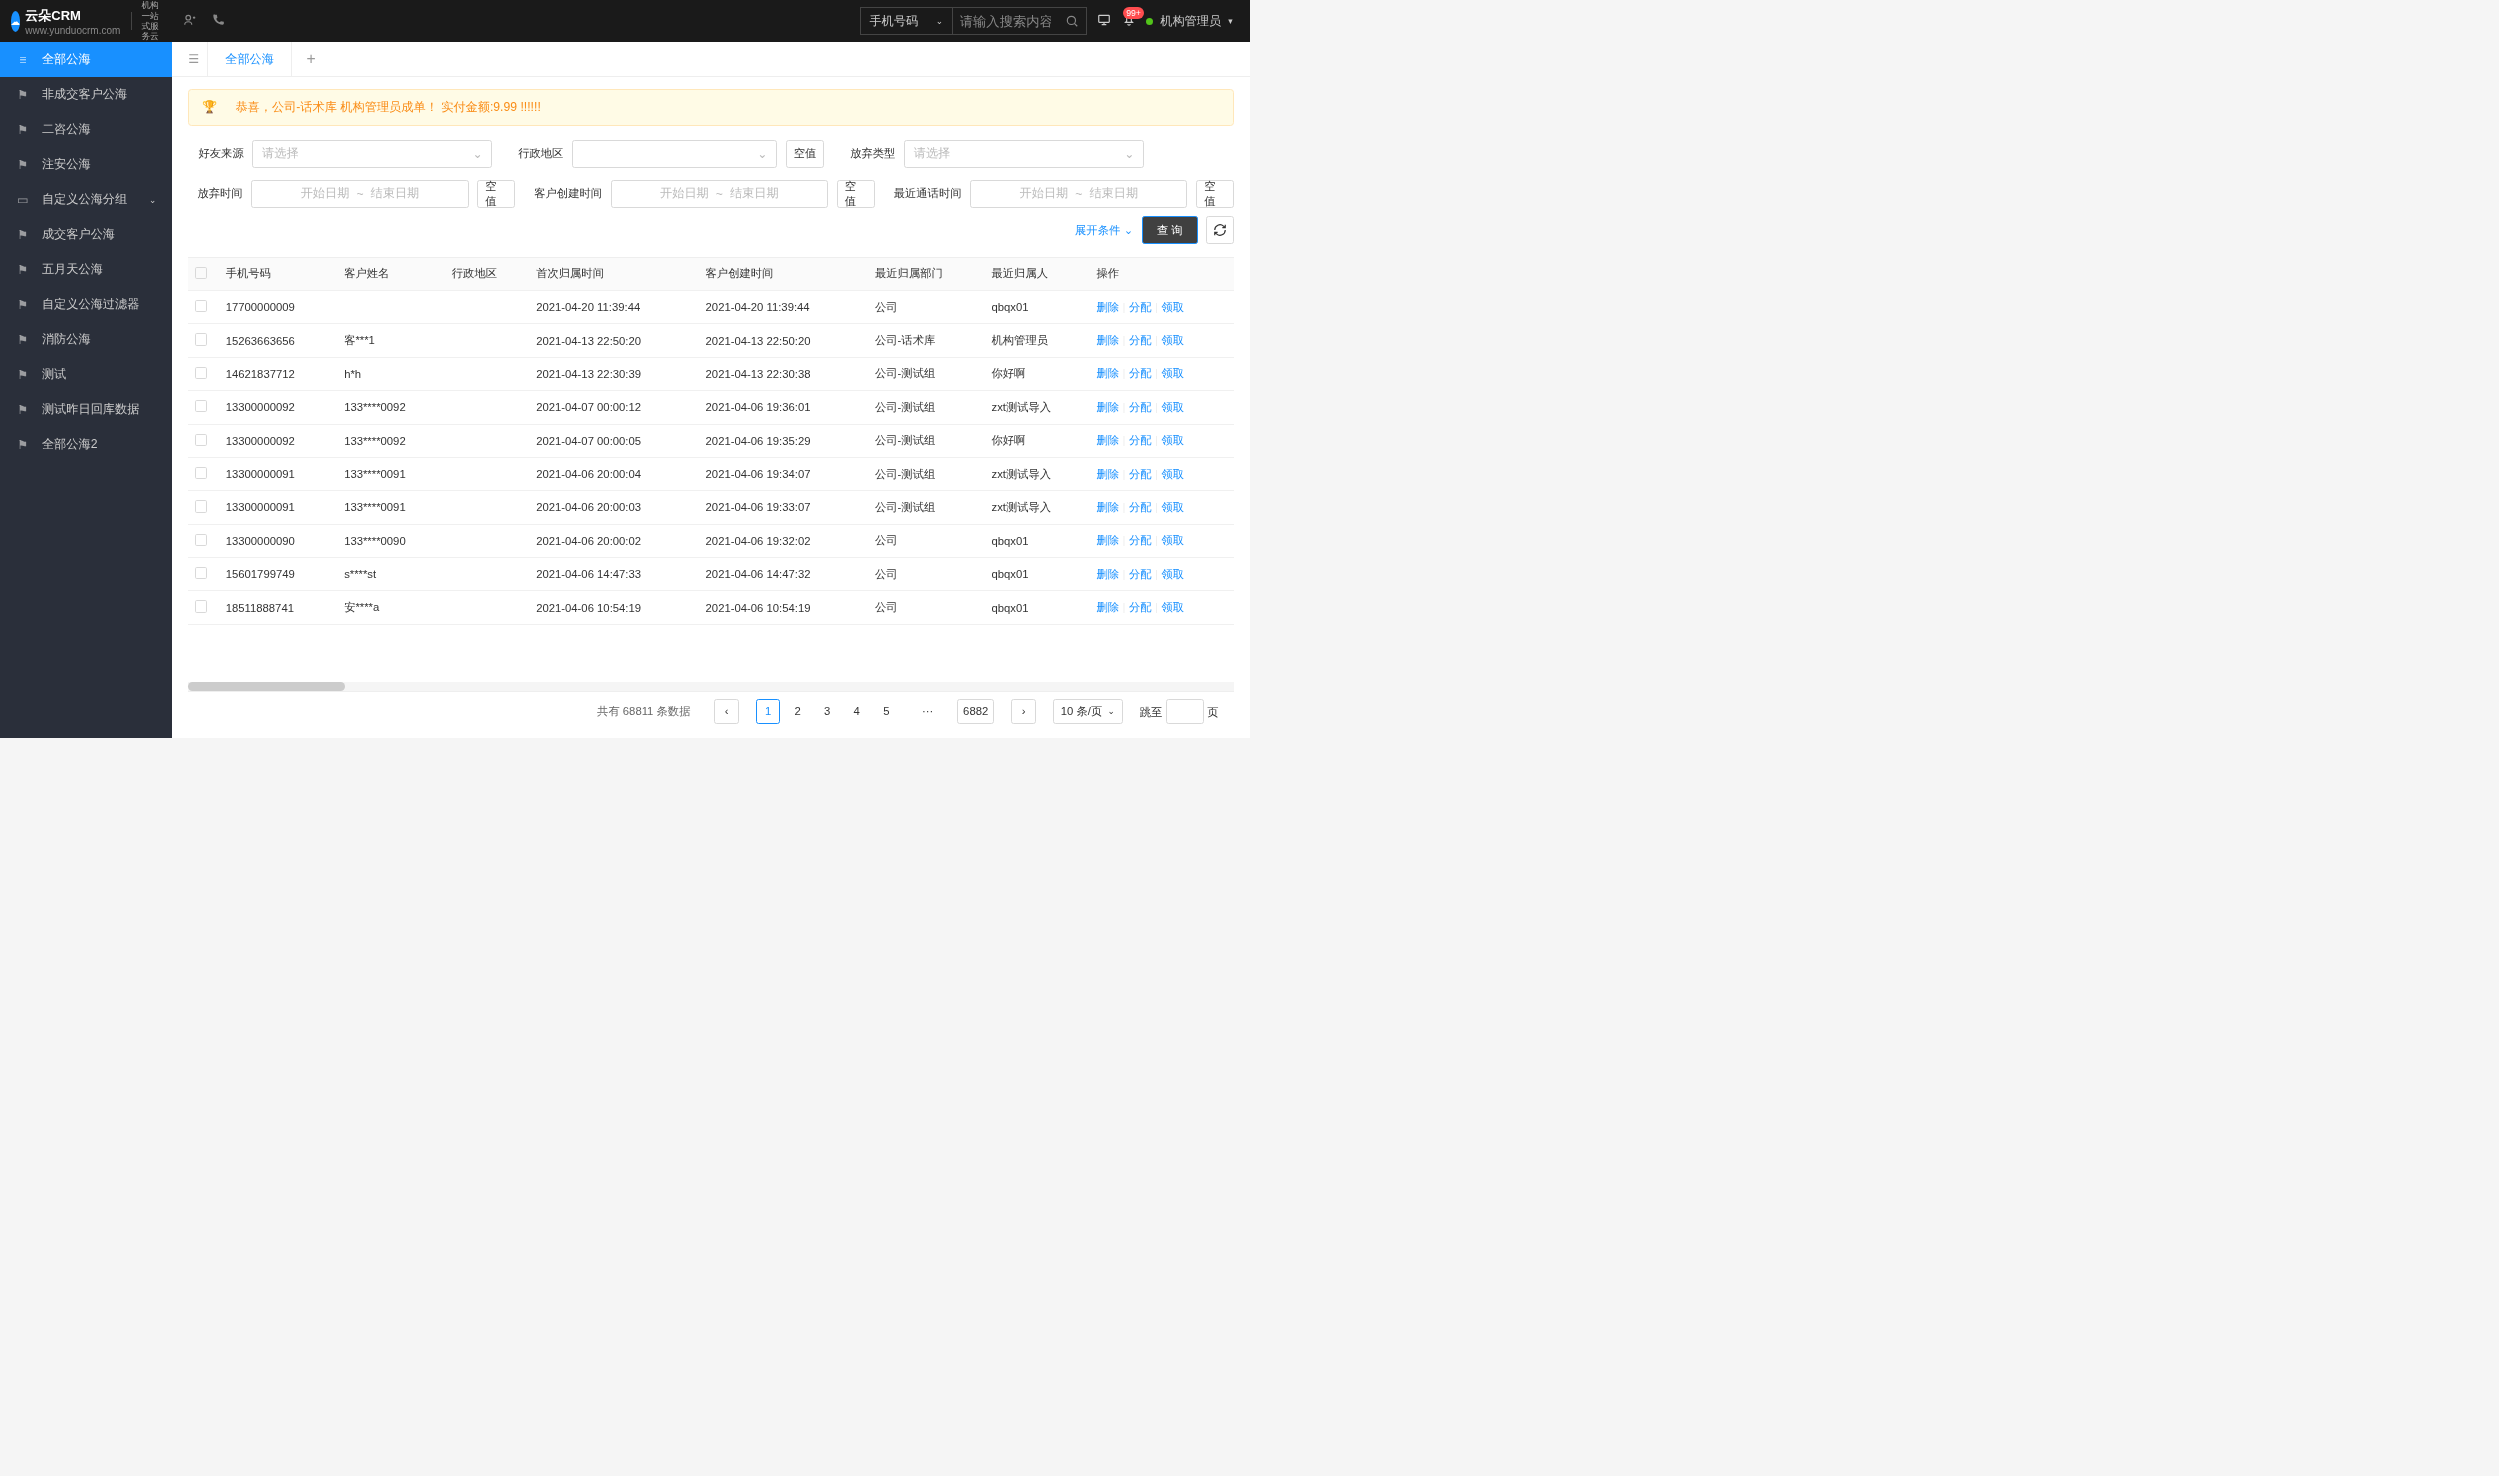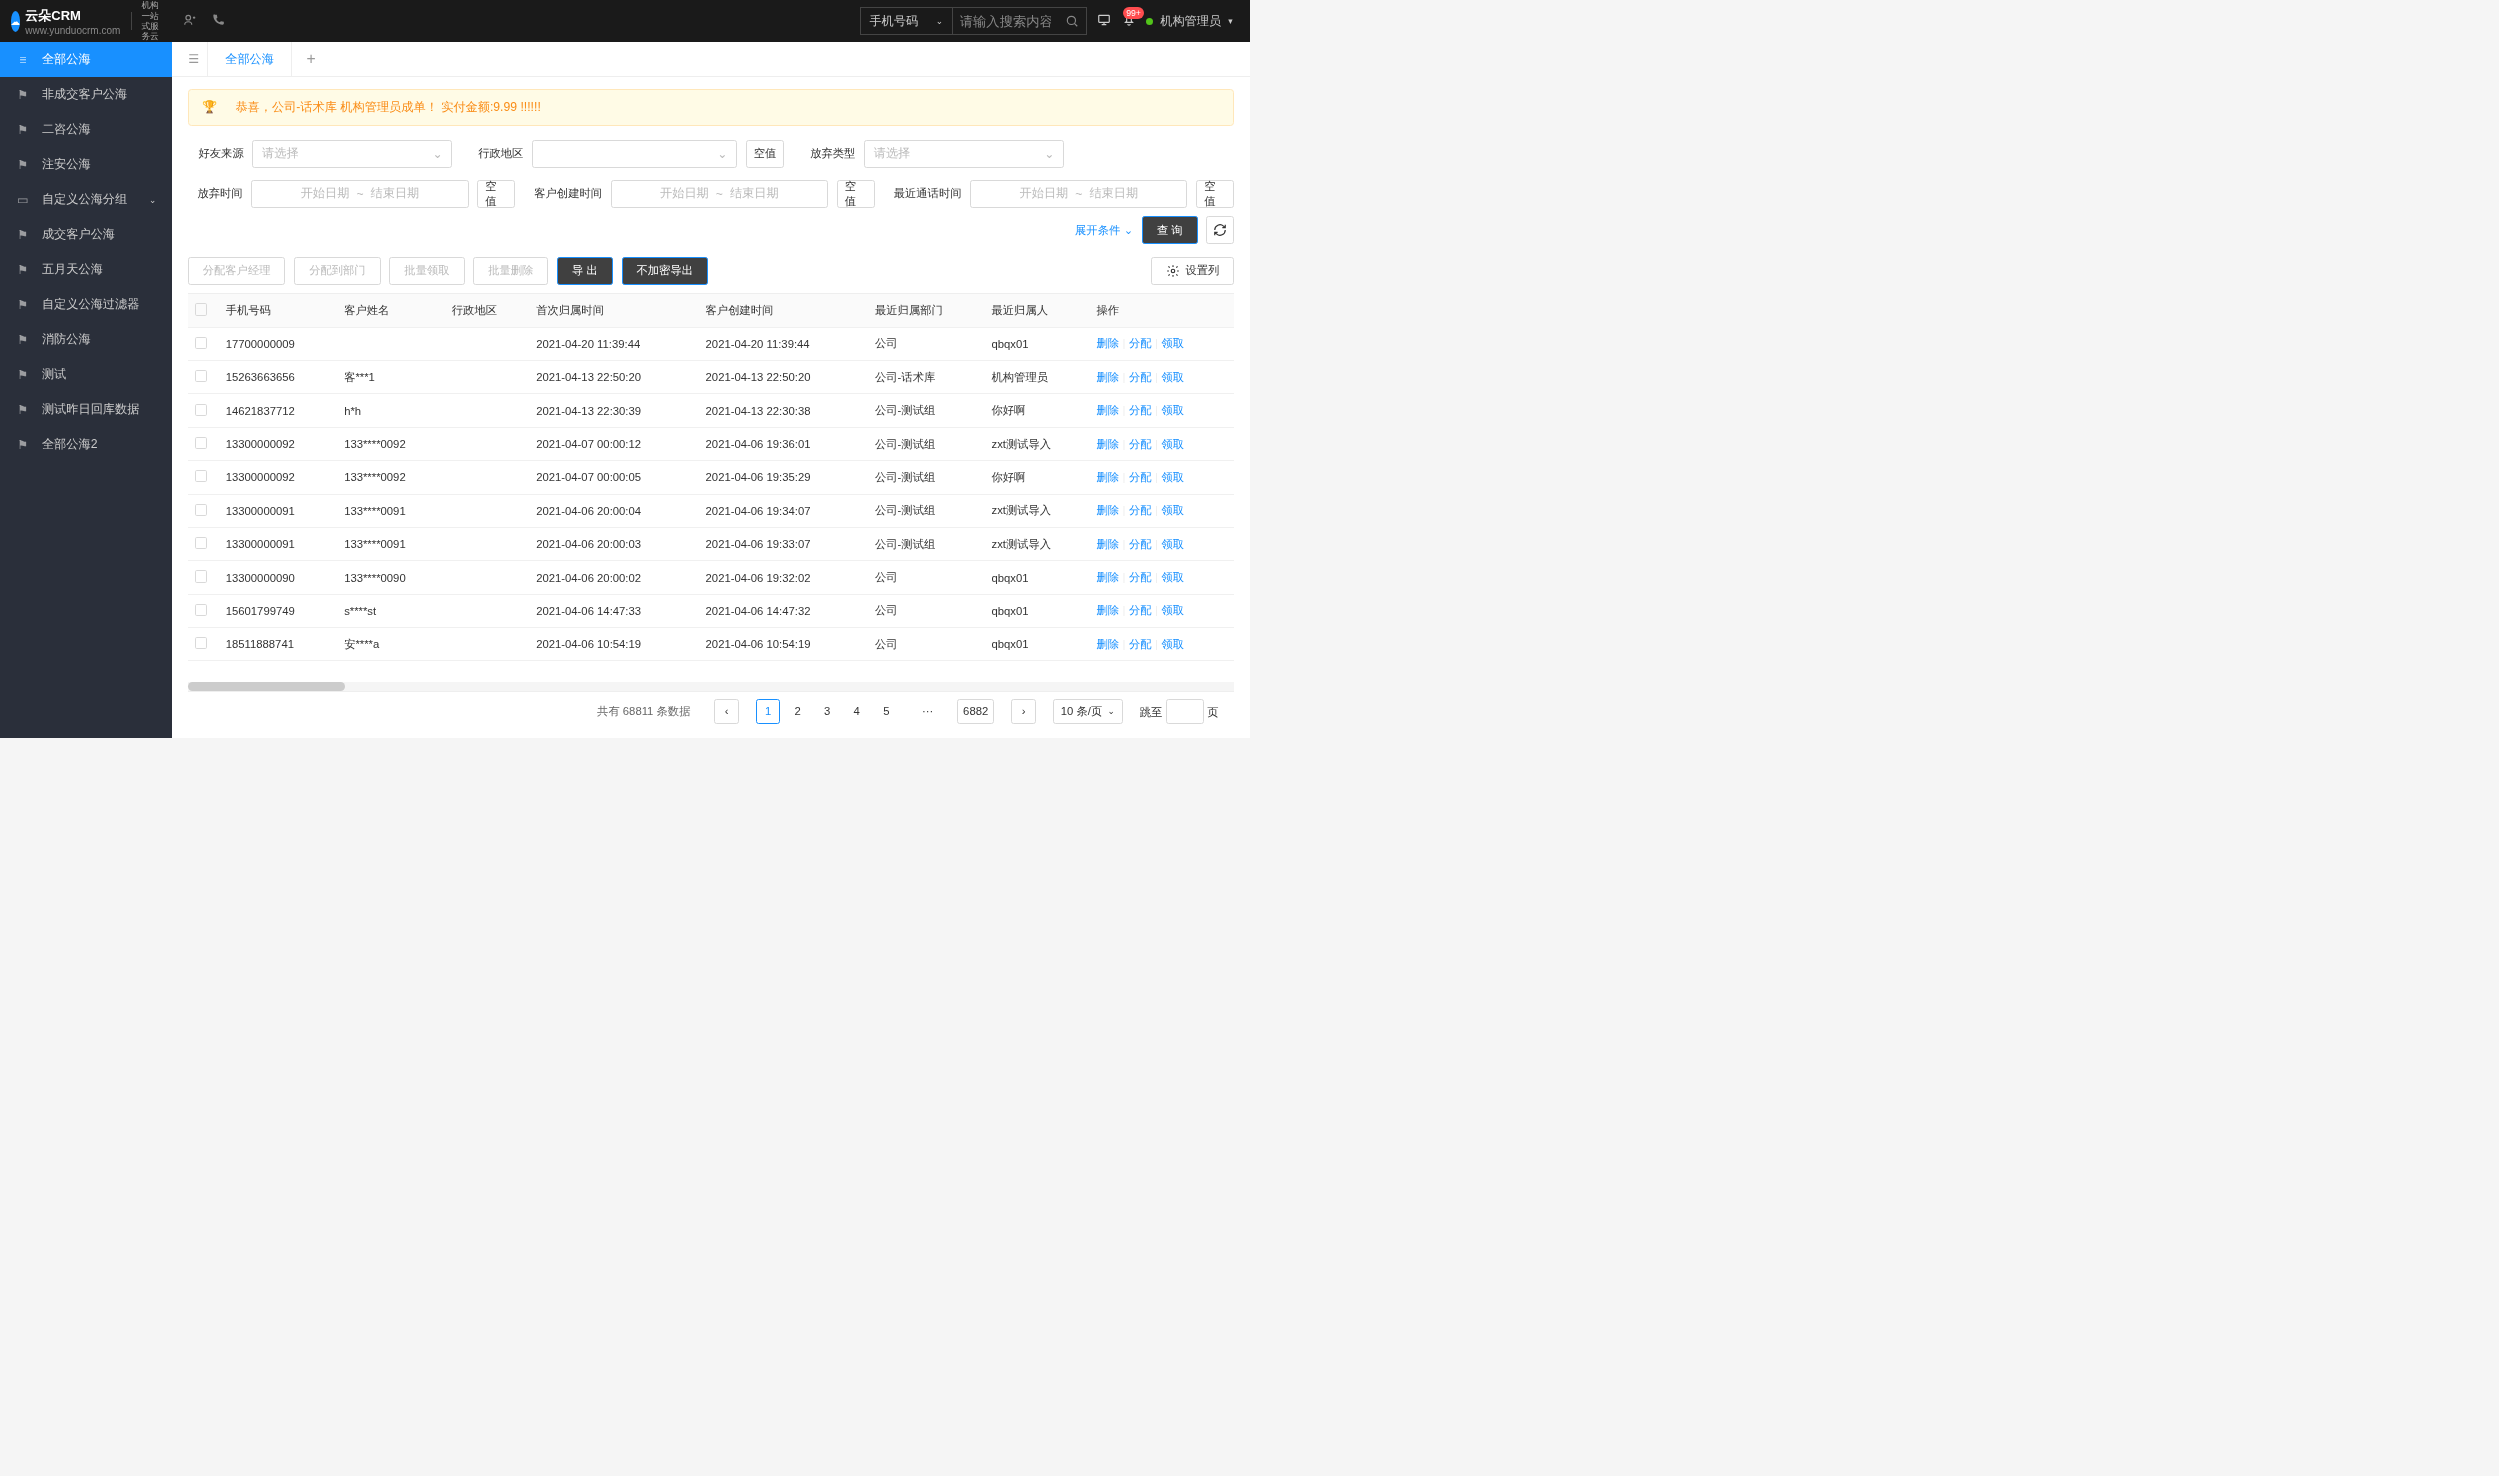--- a/index.html
+++ b/index.html
@@ -38,21 +38,21 @@
 .tab-add { padding: 0 14px; color: #999; cursor: pointer; font-size: 15.7px; }
 .content { flex: 1; padding: 12.2px 15.7px 7px; overflow-y: auto; display: flex; flex-direction: column; }
 .banner { border: 0.9px solid #ffe7ba; background: #fffbe6; padding: 8.7px 14px; display: flex; align-items: center; gap: 17.5px; color: #fa8c16; border-radius: 3.5px; margin-bottom: 14px; }
 .trophy { color: #faad14; }
 .filters { display: flex; flex-direction: column; gap: 12.2px; margin-bottom: 8.7px; }
 .filter-row { display: flex; gap: 15px; }
 .filter-item { display: flex; align-items: center; gap: 8.7px; }
 .filter-label { width: 56px; text-align: right; color: #333; font-size: 11.3px; }
 .filter-label.w { width: 73px; }
 .sel, .date-range { height: 28px; border: 0.9px solid #d9d9d9; border-radius: 2.6px; display: flex; align-items: center; padding: 0 8.7px; color: #bbb; cursor: pointer; }
-.sel { width: 200px; justify-content: space-between; }
+.sel { width: 240px; justify-content: space-between; }
 .sel.sm { width: 205px; }
 .date-range { width: 221px; gap: 7px; justify-content: center; }
 .date-range span.sep { color: #bbb; }
 .empty-btn { height: 28px; border: 0.9px solid #d9d9d9; border-radius: 2.6px; padding: 0 7px; display: flex; align-items: center; cursor: pointer; font-size: 11.3px; }
 .filter-actions { display: flex; justify-content: flex-end; align-items: center; gap: 8.7px; margin-bottom: 12.2px; }
 .link { color: #1890ff; cursor: pointer; font-size: 11.3px; display: flex; align-items: center; gap: 3.5px; }
 .btn { height: 28px; padding: 0 14px; border-radius: 2.6px; display: inline-flex; align-items: center; cursor: pointer; border: 0.9px solid #d9d9d9; background: #fff; font-size: 11.3px; }
 .btn.primary { background: #404040; border-color: #1890ff; color: #fff; }
 .btn.disabled { color: #bbb; cursor: not-allowed; }
 .btn.icon-only { width: 28px; padding: 0; justify-content: center; }
@@ -263,36 +263,20 @@
             <span>⌄</span>
           </span>
         <div class="btn primary">查 询</div>
         <div class="btn icon-only">
             <svg viewBox="0 0 24 24" fill="none" stroke="currentColor" stroke-width="2">
               <path d="M3 12a9 9 0 0 1 15-6.7L21 8M21 3v5h-5M21 12a9 9 0 0 1-15 6.7L3 16M3 21v-5h5"></path>
             </svg>
           </div>
       </div>
 
-      <div class="toolbar">
-        <div class="btn disabled">分配客户经理</div>
-        <div class="btn disabled">分配到部门</div>
-        <div class="btn disabled">批量领取</div>
-        <div class="btn disabled">批量删除</div>
-        <div class="btn primary">导 出</div>
-        <div class="btn primary">不加密导出</div>
-        <div class="spacer"></div>
-        <div class="btn">
-            <svg viewBox="0 0 24 24" fill="none" stroke="currentColor" stroke-width="2" style="margin-right:5.2px">
-              <circle cx="12" cy="12" r="3"></circle>
-              <path d="M12 2v3M12 19v3M4.2 4.2l2.1 2.1M17.7 17.7l2.1 2.1M2 12h3M19 12h3M4.2 19.8l2.1-2.1M17.7 6.3l2.1-2.1"></path>
-            </svg>
-            <span>设置列</span>
-          </div>
-      </div>
 
       <div class="table-wrap">
         <table>
           <thead>
               <tr id="thead-row">
                 <th style="width:31px"><span class="chk"></span></th>
                 <th>手机号码</th>
                 <th>客户姓名</th>
                 <th>行政地区</th>
                 <th>首次归属时间</th>

